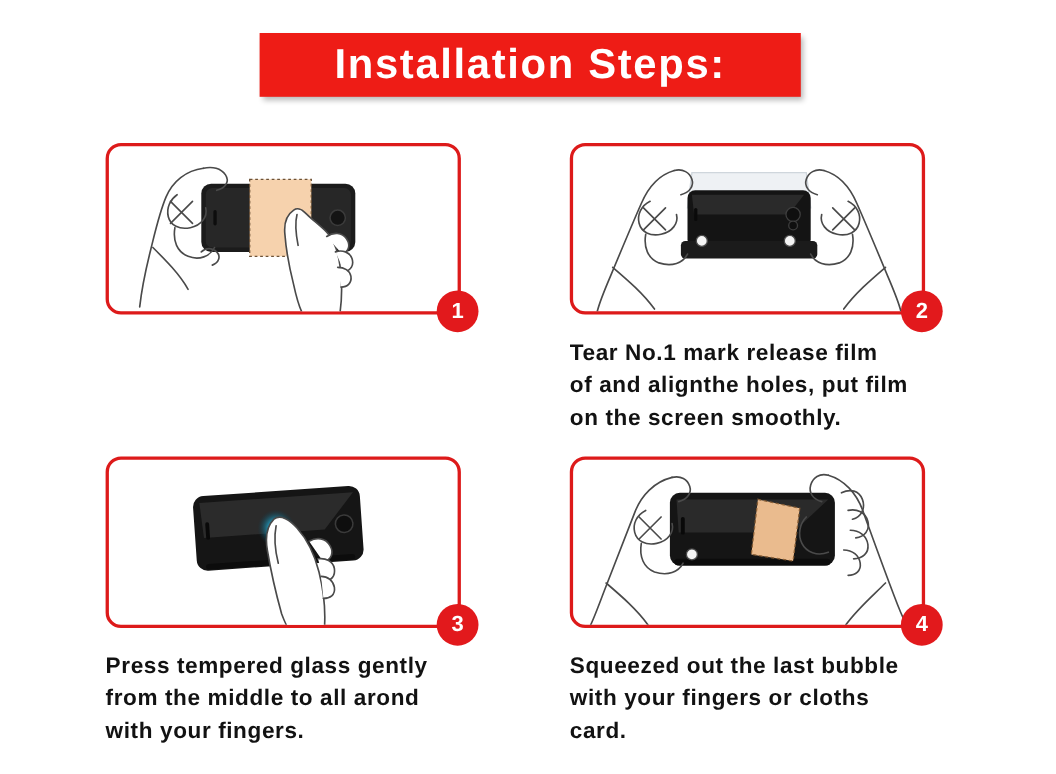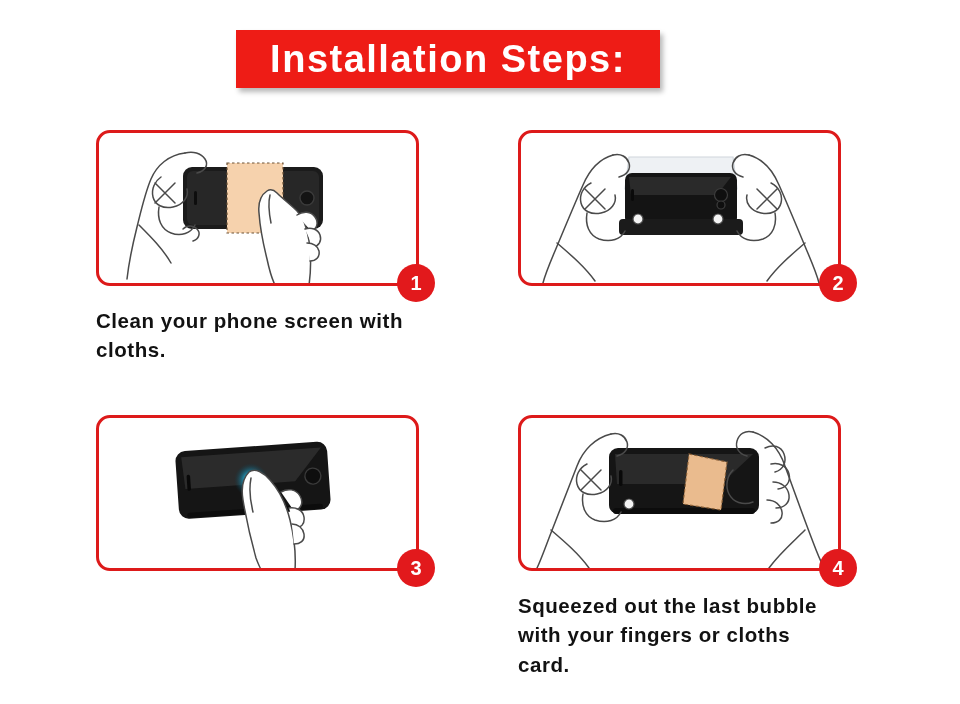--- a/index.html
+++ b/index.html
@@ -13,21 +13,21 @@
     position: relative;
     overflow: hidden;
     font-family: "Liberation Sans", sans-serif;
   }
 
   
   #title-banner {
     position: absolute;
     left: 236px;
     top: 30px;
-    width: 424px;
+    width: 492px;
     height: 58px;
     background: #ee1c16;
     box-shadow: 3px 4px 5px rgba(0,0,0,0.28);
     display: flex;
     align-items: center;
     justify-content: center;
   }
   #title-text {
     color: #ffffff;
     font-family: "Liberation Sans", sans-serif;
@@ -144,22 +144,20 @@
                      C175 57 171 56 168 58 Z"></path>
             <path d="M171 62 C169 70 170 80 172 90"></path>
             <path d="M198 82 C204 78 212 78 216 84 C220 90 218 96 212 98"></path>
             <path d="M206 96 C212 94 219 96 221 102 C223 108 220 113 214 114"></path>
             <path d="M208 110 C214 110 219 113 220 118 C221 124 217 128 211 128"></path>
           </g>
         </svg>
       </div>
       <div class="badge">1</div>
     </div>
-    <div class="caption">Clean your phone screen with
-cloths.</div>
   </div>
 
   <div class="step col-right row-top">
     <div class="panel">
       <div class="panel-art">
         <svg viewBox="0 0 317 150" xmlns="http://www.w3.org/2000/svg">
 
           <g>
             <path d="M108 24 L212 24 L216 56 L104 56 Z" fill="#eef1f4" stroke="#cfd6dc" stroke-width="1.2"></path>
           </g>
@@ -189,20 +187,23 @@
             <path d="M228 22 C220 20 214 24 212 30 C210 36 214 42 222 44"></path>
             <path d="M250 50 C258 54 262 62 260 70 C258 78 250 82 240 80 C230 78 224 70 226 62"></path>
             <path d="M256 56 L236 76 M236 56 L256 76"></path>
             <path d="M254 80 C256 92 252 102 242 106 C230 110 220 106 216 98"></path>
             <path d="M284 110 C270 122 256 134 246 148"></path>
           </g>
         </svg>
       </div>
       <div class="badge">2</div>
     </div>
+    <div class="caption">Tear No.1 mark release film
+of and alignthe holes, put film
+on the screen smoothly.</div>
   </div>
 
   <div class="step col-left row-bottom">
     <div class="panel">
       <div class="panel-art">
         <svg viewBox="0 0 317 150" xmlns="http://www.w3.org/2000/svg">
           <defs>
             <radialGradient id="glow3" cx="50%" cy="50%" r="50%">
               <stop offset="0%" stop-color="#8fe3f7" stop-opacity="0.95"></stop>
               <stop offset="45%" stop-color="#1f8fb0" stop-opacity="0.85"></stop>
@@ -227,20 +228,23 @@
                      L196 152 C197 136 195 118 191 102 C187 86 180 72 171 62 C165 55 156 49 150 54 Z"></path>
             <path d="M152 60 C150 70 151 82 154 94"></path>
             <path d="M182 74 C189 70 197 71 201 78 C205 85 202 91 195 93"></path>
             <path d="M190 90 C197 89 204 92 205 99 C206 106 202 110 196 110"></path>
             <path d="M193 106 C199 106 204 110 205 116 C206 123 201 126 195 126"></path>
           </g>
         </svg>
       </div>
       <div class="badge">3</div>
     </div>
+    <div class="caption">Press tempered glass gently
+from the middle to all arond
+with your fingers.</div>
   </div>
 
   <div class="step col-right row-bottom">
     <div class="panel">
       <div class="panel-art">
         <svg viewBox="0 0 317 150" xmlns="http://www.w3.org/2000/svg">
 
           <g>
             <rect x="88" y="30" width="150" height="66" rx="9" fill="#151515"></rect>
             <path d="M94 36 L232 36 L200 66 L96 66 Z" fill="#2f2f2f" opacity="0.8"></path>

